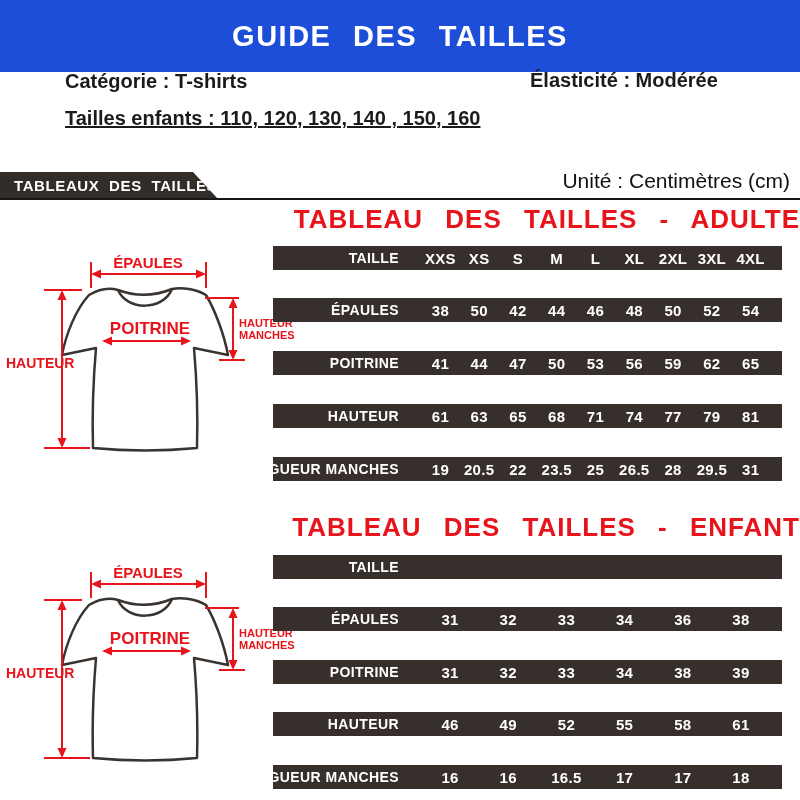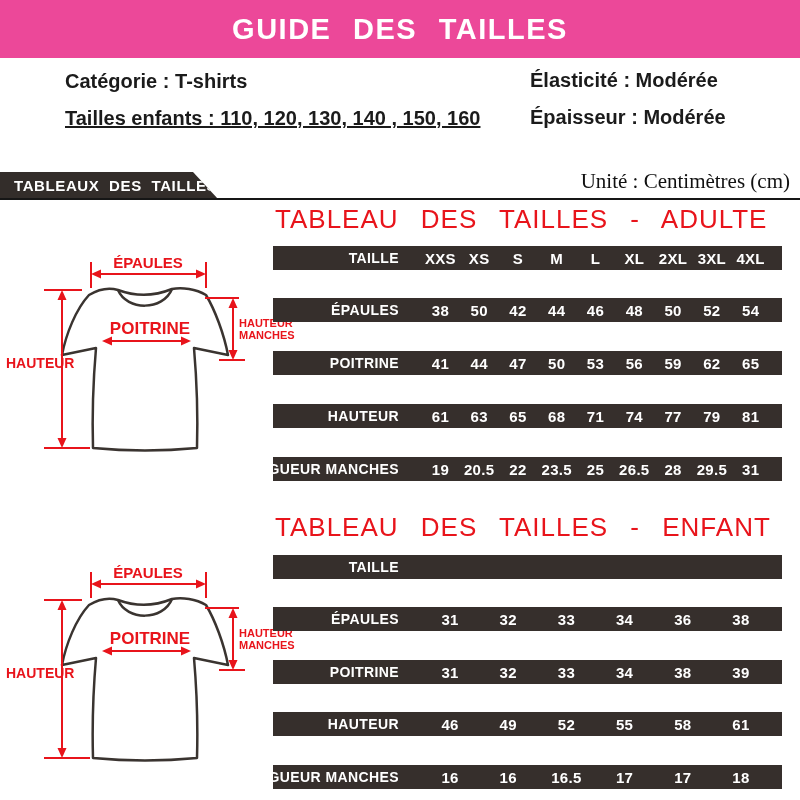--- a/index.html
+++ b/index.html
@@ -2,38 +2,38 @@
 <html><head>
 <meta charset="utf-8">
 <style>
   * { margin:0; padding:0; box-sizing:border-box; }
   html,body { background:#fff; }
   .page {
     position:relative; width:800px; height:800px; background:#fff;
     font-family:"Liberation Sans", sans-serif; overflow:hidden;
   }
   .banner {
-    position:absolute; left:0; top:0; width:800px; height:58px;
-    background:#ec4899; display:flex; align-items:center; justify-content:center;
+    position:absolute; left:0; top:0; width:800px; height:72px;
+    background:#1d4ed8; display:flex; align-items:center; justify-content:center;
   }
   .banner span {
     color:#fff; font-size:29px; font-weight:bold; letter-spacing:1.5px; word-spacing:12px;
   }
   .info-item { position:absolute; color:#1b1b1b; font-size:20px; font-weight:bold; white-space:nowrap; }
   .ribbon-tab {
     position:absolute; left:0; top:172px; width:218px; height:27px; background:#332d2a;
     clip-path:polygon(0 0, 193px 0, 218px 100%, 0 100%);
     display:flex; align-items:center; padding-left:14px;
   }
   .ribbon-tab span { color:#fff; font-size:15px; font-weight:bold; letter-spacing:0.6px; word-spacing:5px; }
-  .unit-label { position:absolute; right:10px; top:169px; font-size:21px; color:#111; white-space:nowrap;font-family:Liberation Serif, serif; }
+  .unit-label { position:absolute; right:10px; top:169px; font-size:21px; color:#111; white-space:nowrap; }
   .divider { position:absolute; left:0; top:198px; width:800px; height:2px; background:#161616; }
   .table-title {
-    position:absolute; left:275px; width:525px; text-align:left;
-    color:#e8141b; font-size:26px; font-weight:normal; letter-spacing:1px; word-spacing:14px; white-space:nowrap;
+    position:absolute; left:275px; width:525px; text-align:right;
+    color:#e8141b; font-size:26px; font-weight:bold; letter-spacing:1px; word-spacing:14px; white-space:nowrap;
   }
   .size-row {
     position:absolute; left:273px; width:509px; height:24px; background:#362f2c;
     display:flex; align-items:center; color:#fff;
   }
   .row-label {
     width:134px; display:flex; justify-content:flex-end; padding-right:8px;
   }
   .row-label span { font-size:14px; font-weight:bold; letter-spacing:0.4px; white-space:nowrap; }
   .row-values { flex:1; display:flex; padding:0 12px 0 14px; }
@@ -50,21 +50,20 @@
 
 <div class="page">
 
   <header class="banner">
     <span>GUIDE DES TAILLES</span>
   </header>
 
   <div class="info-item" style="left:530px; top:69px;">Élasticité : Modérée</div>
   <div class="info-item" style="left:65px; top:70px;">Catégorie : T-shirts</div>
   <div class="info-item" style="left:65px; top:107px;text-decoration:underline;">Tailles enfants : 110, 120, 130, 140 , 150, 160</div>
-  <div class="info-item" style="left:530px; top:106px;">Épaisseur : Modérée</div>
 
   <div class="ribbon-tab">
     <span>TABLEAUX DES TAILLES</span>
   </div>
   <div class="unit-label">Unité : Centimètres (cm)</div>
   <div class="divider"></div>
 
   <div class="table-title" style="top:204px;">TABLEAU DES TAILLES - ADULTE</div>
 
   <svg class="tshirt-svg" style="top:238px;" viewBox="0 0 300 250">

